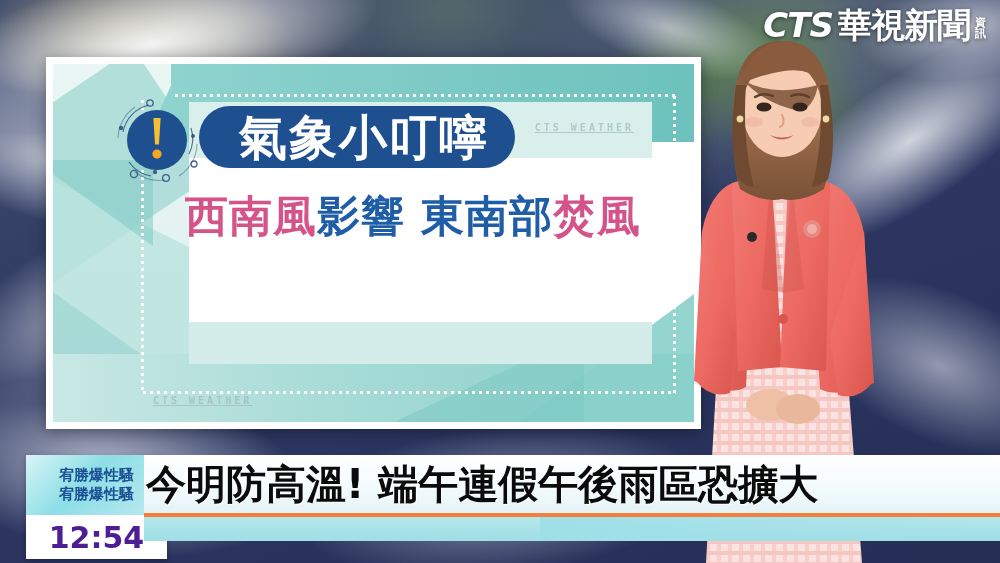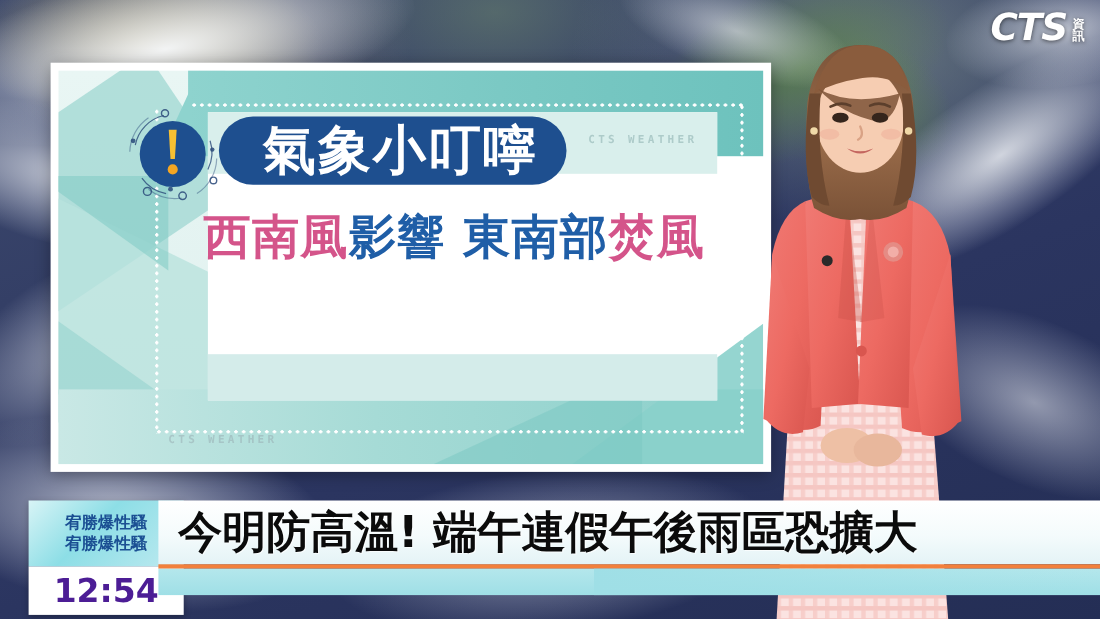--- a/index.html
+++ b/index.html
@@ -186,20 +186,21 @@
     background-image:radial-gradient(circle, #ffffff 1.4px, transparent 1.6px);
     background-size:7px 3px; background-repeat:repeat-x;
   }
   
   .wm {
     position:absolute;
     font-family:"DejaVu Sans Mono", monospace;
     font-size:10px; letter-spacing:3px; font-weight:bold;
     color:rgba(120,160,160,.45);
     user-select:none;
+    text-decoration:underline;
   }
   .wm-top { right:60px; top:58px; }
   .wm-bottom { left:100px; bottom:16px; color:rgba(150,170,175,.5); }
 
   
   .alert-icon {
     position:absolute; left:52px; top:24px;
     width:104px; height:104px;
     z-index:6;
   }
@@ -280,21 +281,21 @@
   .lt-head {
     position:absolute; left:144px; right:0; top:4px; height:58px;
     background:linear-gradient(180deg,#ffffff 0%, #f4fbfc 55%, #e4f3f6 100%);
     display:flex; align-items:center;
     overflow:hidden;
   }
   .lt-head span {
     font-family:"DejaVu Sans", sans-serif;
     font-size:40px; font-weight:bold; color:#0b0b0b;
     letter-spacing:0px; line-height:1;
-    padding-left:18px; white-space:nowrap;
+    padding-left:2px; white-space:nowrap;
     text-shadow:1px 1px 0 rgba(255,255,255,.7);
   }
   .lt-rule {
     position:absolute; left:144px; right:0; top:62px; height:4px;
     background:#f2803c;
   }
   .lt-band {
     position:absolute; left:144px; right:0; top:66px; height:24px;
     background:linear-gradient(180deg,#b4e7ec 0%, #9fdfe6 100%);
   }
@@ -318,20 +319,21 @@
     <div class="cloud c4"></div>
     <div class="cloud c5"></div>
     <div class="cloud c6"></div>
     <div class="cloud c7"></div>
     <div class="cloud c8"></div>
     <div class="cloud c9"></div>
   </div>
 
   <div class="cts-logo">
     <span class="cts">CTS</span>
+    <span class="hanzi">華視新聞</span>
     <span class="stack">
       <i style="font-style:normal">資</i>
       <i style="font-style:normal">訊</i>
     </span>
   </div>
 
   <div class="panel">
     <div class="panel-inner">
 
       <div class="deco-left"></div>

